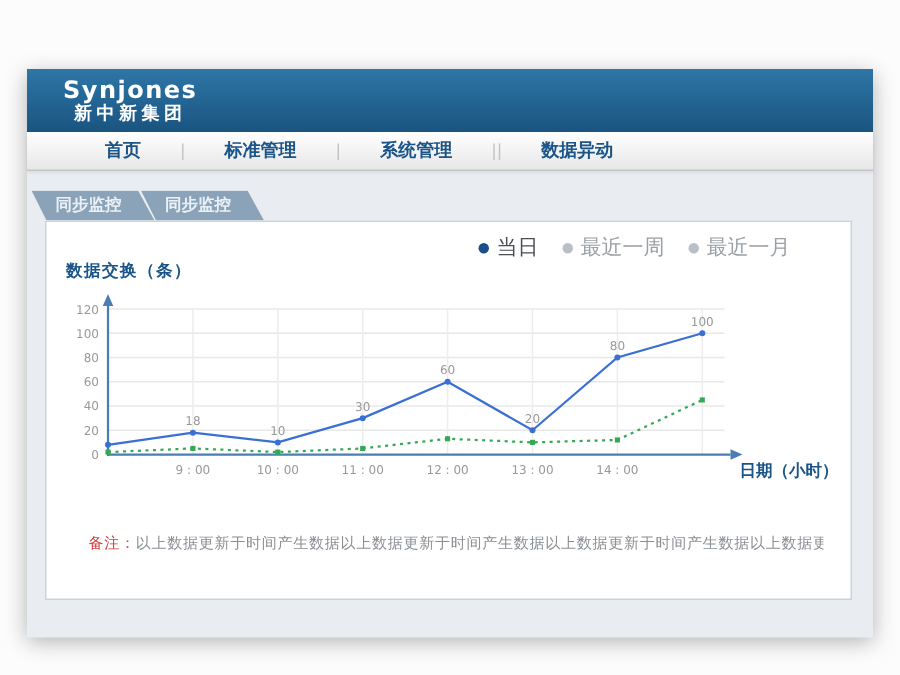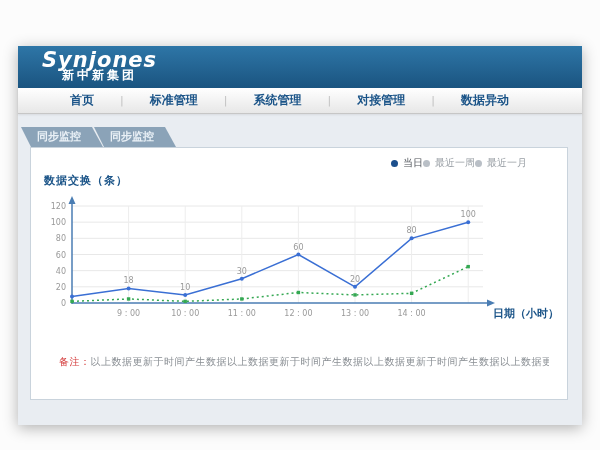--- a/index.html
+++ b/index.html
@@ -5,21 +5,21 @@
   * { margin:0; padding:0; box-sizing:border-box; }
   html,body { width:600px; height:450px; overflow:hidden; background:#fcfcfc;
     font-family:"DejaVu Sans","Liberation Sans",sans-serif; }
   .window { position:absolute; left:18px; top:46px; width:564px; height:379px;
     background:#e9edf2; box-shadow:0 3px 14px rgba(0,0,0,.3); }
 
   
   .header { height:42px; background:linear-gradient(#2e76a7,#1a5480);
     display:flex; align-items:center; position:relative; }
   .logo { margin-left:24px; text-align:center; color:#fff; cursor:pointer; }
-  .logo-primary { font-size:21px; font-weight:bold; font-style:italic; letter-spacing:1px; line-height:16px; }
+  .logo-primary { font-size:16px; font-weight:bold; letter-spacing:1px; line-height:16px; }
   .logo-secondary { font-size:12px; font-weight:bold; letter-spacing:3px; line-height:14px; }
   .app-title { color:#fff; font-size:15px; margin-left:16px; letter-spacing:2px; padding-top:8px; }
   .user-actions { position:absolute; right:12px; top:12px; display:flex; gap:8px; }
   .pill { display:flex; align-items:center; gap:4px; border:1px solid rgba(255,255,255,.7);
     border-radius:9px; color:#fff; font-size:10px; padding:0 9px; height:16px; cursor:pointer; }
   .pill svg { width:9px; height:9px; }
 
   
   .navbar { height:26px; background:linear-gradient(#ffffff,#e7e7e7);
     border-bottom:1px solid #c6c6c6; display:flex; align-items:center; padding-left:26px;
@@ -34,21 +34,21 @@
     padding:0 22px 0 16px; cursor:pointer; white-space:nowrap;
     clip-path:polygon(0 0, calc(100% - 11px) 0, 100% 100%, 10px 100%); margin-left:-9px;font-weight:bold; }
   .tab.active { background:#1b5284; color:#fff; font-weight:bold; margin-left:0;
     clip-path:polygon(0 0, calc(100% - 11px) 0, 100% 100%, 0 100%);
     border-top-left-radius:3px; padding:0 20px 0 10px; display:flex; align-items:center; gap:5px; }
   .tab.active svg { width:9px; height:9px; }
 
   .panel { position:absolute; left:12px; top:33px; width:538px; height:253px;
     background:#fff; border:1px solid #c9d3dc; }
 
-  .radios { position:absolute; top:8px; right:40px; display:flex; font-size:10px; }
+  .radios { position:absolute; top:8px; right:40px; display:flex; gap:16px; font-size:14px; }
   .radio { display:flex; align-items:center; gap:5px; color:#9aa0a6; cursor:pointer; }
   .radio .dot { width:7px; height:7px; border-radius:50%; background:#b9bfc6; }
   .radio.selected { color:#4a4f55; }
   .radio.selected .dot { background:#1b4f8c; }
 
   .y-axis-title { position:absolute; top:25px; left:13px; font-size:11px; color:#1b5488;
     font-weight:bold; letter-spacing:1px; }
   svg.chart { position:absolute; top:40px; left:0; width:536px; height:134px; }
   .chart-legend { position:absolute; top:86px; right:14px; }
   .legend-entry { display:flex; align-items:center; gap:6px; margin-bottom:11px; }
@@ -73,21 +73,20 @@
     </div>
   </div>
 
   <div class="navbar">
     <span class="nav-item">首页</span>
     <span class="nav-sep">|</span>
     <span class="nav-item">标准管理</span>
     <span class="nav-sep">|</span>
     <span class="nav-item">系统管理</span>
     <span class="nav-sep">|</span>
-    <span class="nav-item">对接管理</span>
     <span class="nav-sep">|</span>
     <span class="nav-item">数据异动</span>
   </div>
 
   <div class="content">
     <div class="tabs">
       <div class="tab">
         <span>同步监控</span>
       </div>
       <div class="tab">

